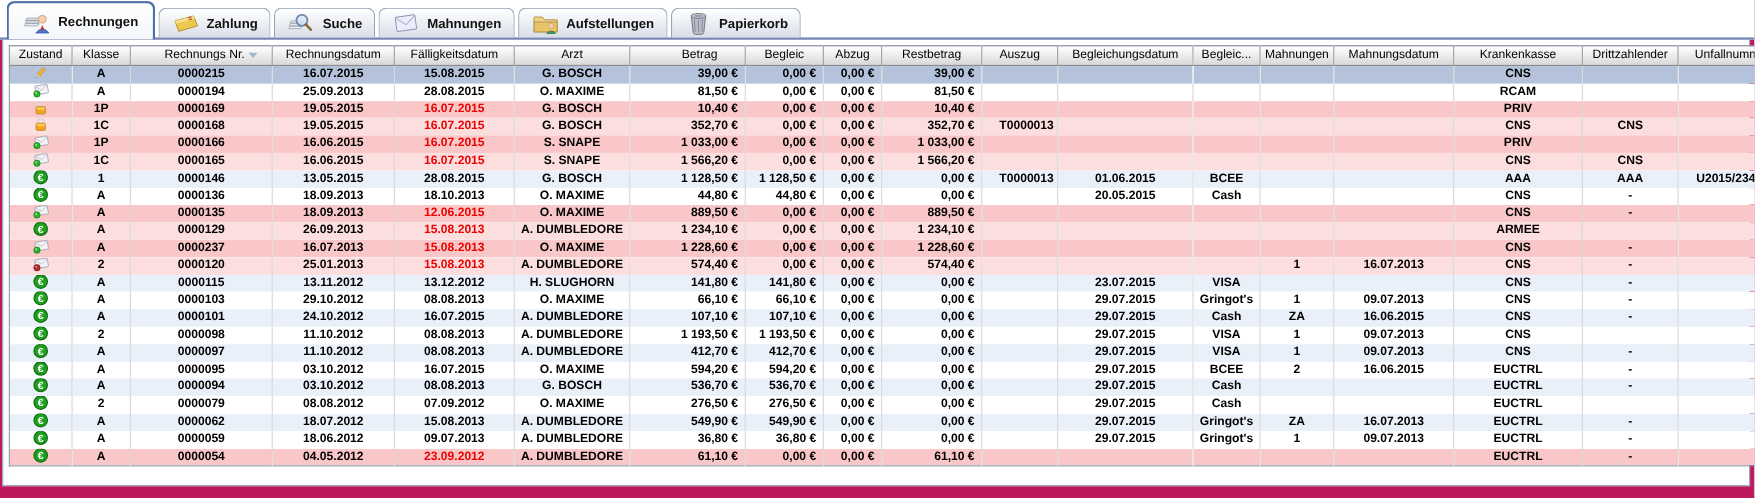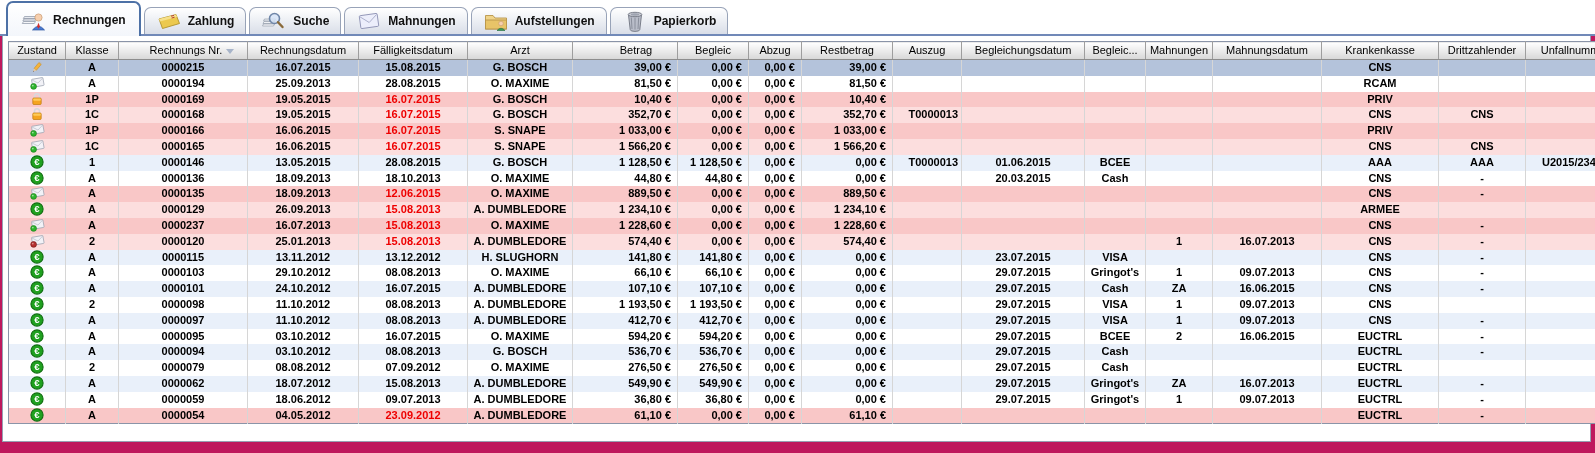--- a/index.html
+++ b/index.html
@@ -385,21 +385,21 @@
               <td>A</td>
               <td>0000136</td>
               <td>18.09.2013</td>
               <td>18.10.2013</td>
               <td>O. MAXIME</td>
               <td class="al-right">44,80 €</td>
               <td class="al-right">44,80 €</td>
               <td class="al-right">0,00 €</td>
               <td class="al-right">0,00 €</td>
               <td class="al-left"></td>
-              <td>20.03.2015</td>
+              <td>20.05.2015</td>
               <td>Cash</td>
               <td></td>
               <td></td>
               <td>CNS</td>
               <td>-</td>
               <td></td>
               <td></td>
             </tr>
             <tr class="r-pink">
               <td><span class="state-icon">

